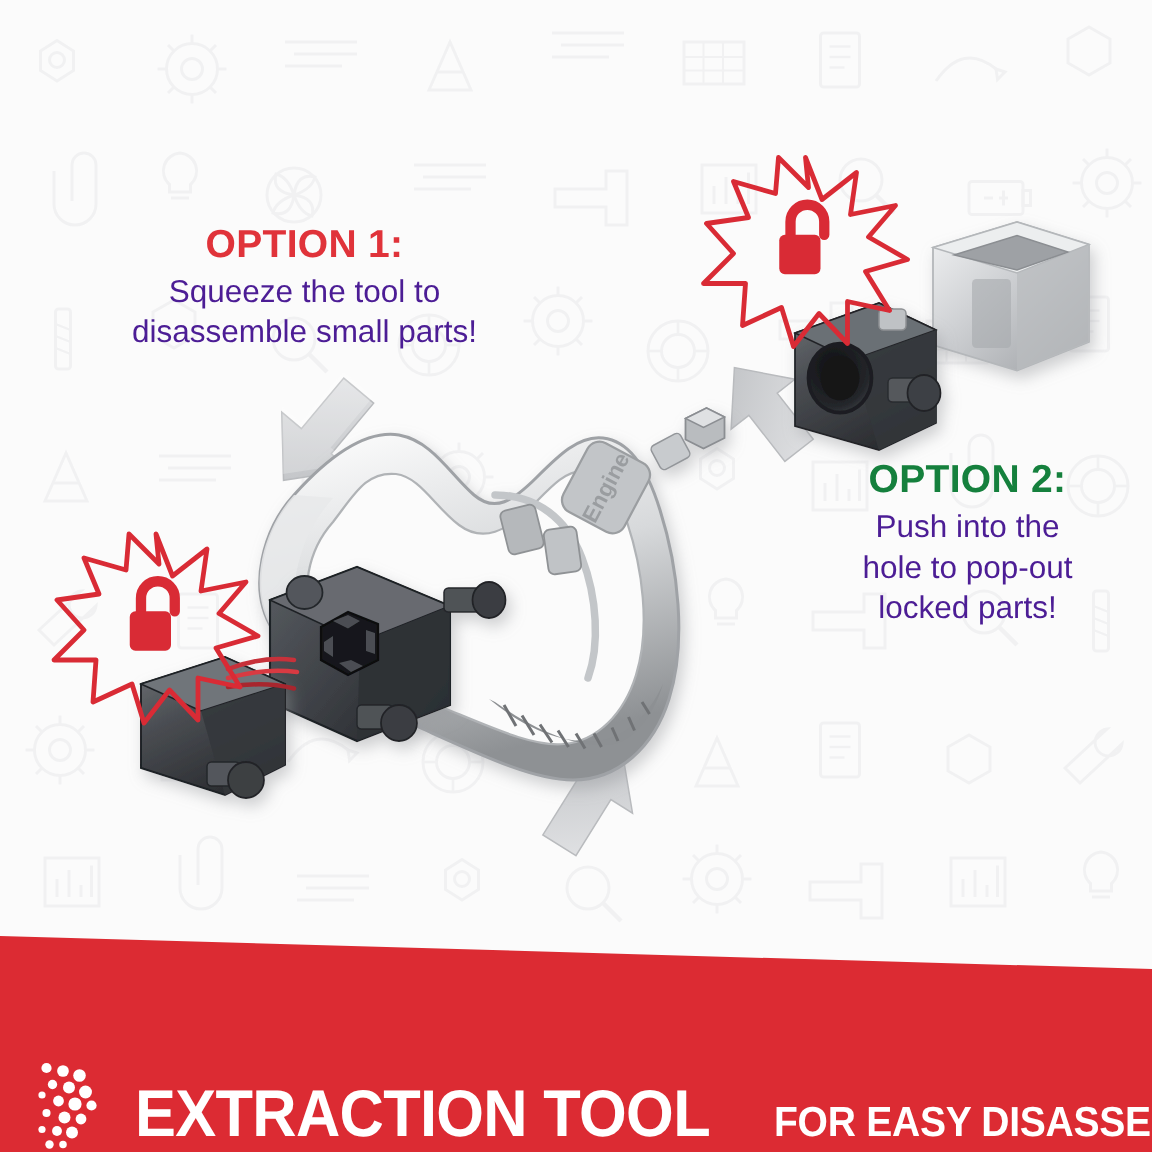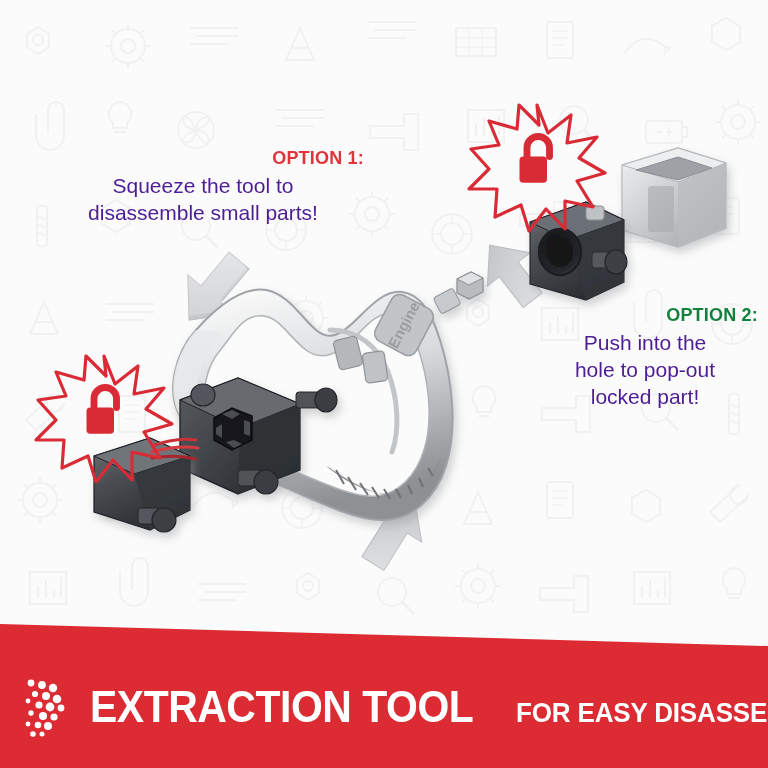--- a/index.html
+++ b/index.html
@@ -28,25 +28,24 @@
   #product-scene{
     position:absolute;inset:0;
     pointer-events:none;
   }
   #product-scene svg{display:block;width:100%;height:100%;}
 
   
   .callout{position:absolute;text-align:center;}
   .callout-title{
     font-weight:bold;
-    font-size:18px;
+    font-size:26px;
     letter-spacing:.2px;
     line-height:1.15;
     margin:0 0 3px 0;
-    text-align:right;
   }
   .callout-body{
     font-size:21px;
     line-height:1.30;
     color:#4c1d95;
     margin:0;
     white-space:pre-line;
   }
   #callout-option-1{left:42px;top:148px;width:322px;}
   #callout-option-2{left:532px;top:305px;width:226px;}
@@ -57,21 +56,21 @@
     left:0;top:604px;
     width:768px;height:164px;
   }
   #banner .banner-shape{
     position:absolute;inset:0;
     clip-path:polygon(0 20px, 100% 42px, 100% 100%, 0 100%);
   }
   #banner-inner{
     position:absolute;
     left:0;right:0;top:42px;bottom:0;
-    display:flex;align-items:center;
+    display:flex;align-items:flex-end;
     padding-left:22px;
   }
   #banner-logo{flex:0 0 auto;width:52px;height:64px;margin-right:16px;}
   #banner-logo svg{display:block;}
   #banner-text{
     display:flex;align-items:baseline;
     color:#ffffff;
     white-space:nowrap;
   }
   #banner-title{
@@ -512,21 +511,21 @@
   <div class="callout" id="callout-option-1">
     <div class="callout-title" style="color:#E0333A;">OPTION 1:</div>
     <div class="callout-body">Squeeze the tool to
 disassemble small parts!</div>
   </div>
 
   <div class="callout" id="callout-option-2">
     <div class="callout-title" style="color:#15803d;">OPTION 2:</div>
     <div class="callout-body">Push into the
 hole to pop-out
-locked part!</div>
+locked parts!</div>
   </div>
 
   <div id="banner">
     <div class="banner-shape" style="background:#DC2B33;"></div>
     <div id="banner-inner">
       <div id="banner-logo">
         <svg viewBox="0 0 52 64" xmlns="http://www.w3.org/2000/svg">
           <g fill="#ffffff">
             <circle cx="9" cy="8" r="3.4"></circle>
             <circle cx="20" cy="10" r="3.9"></circle>

